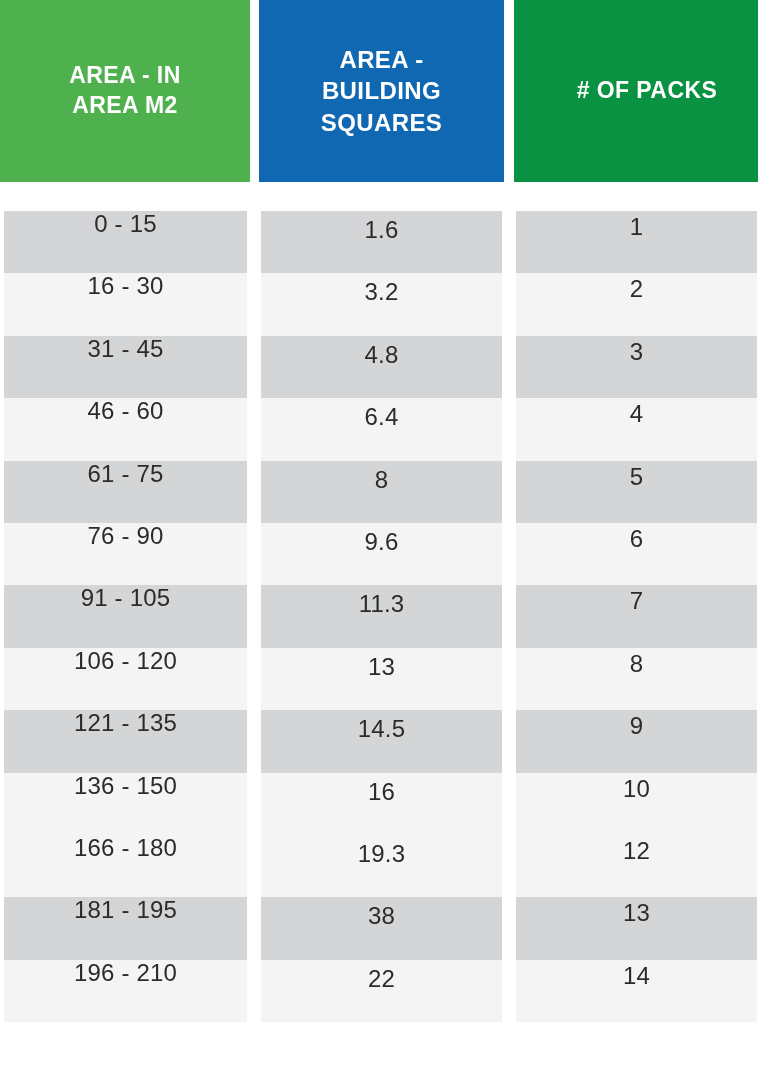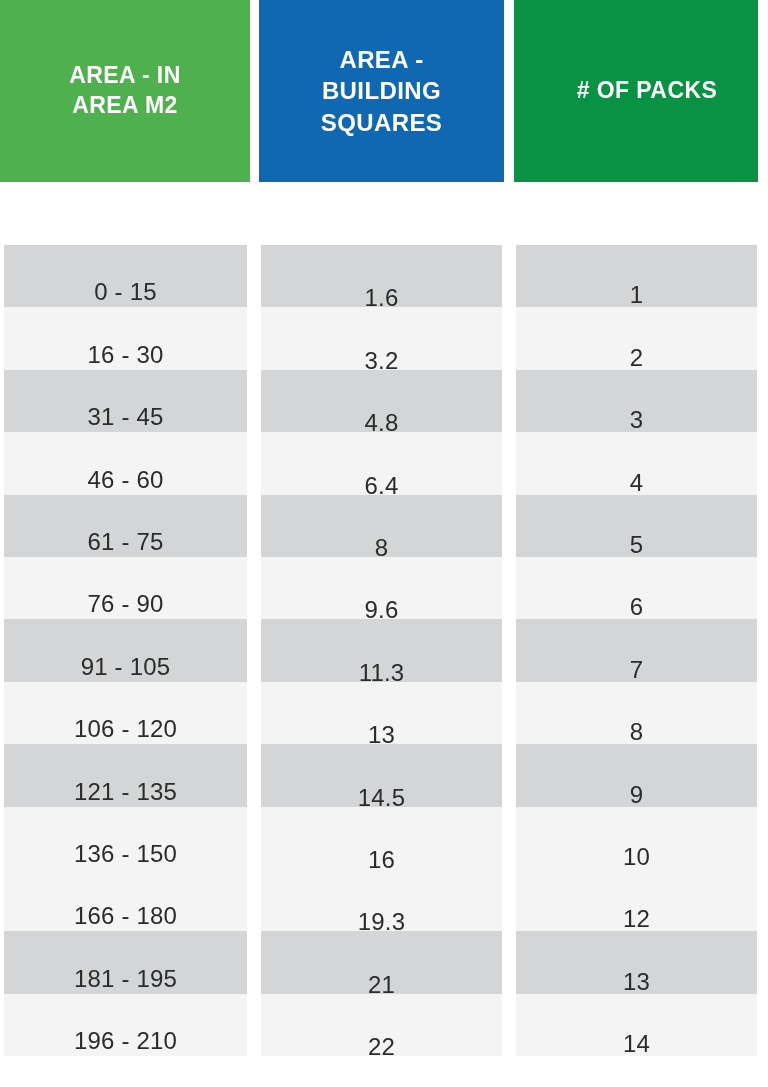--- a/index.html
+++ b/index.html
@@ -65,27 +65,26 @@
   .data-row {
     position: relative;
     height: 62.4px;
   }
   .data-cell {
     position: absolute;
     top: 0;
     height: 62.4px;
     box-sizing: border-box;
     display: flex;
-    align-items: flex-end;
+    align-items: flex-start;
     justify-content: center;
     color: #2b2b2b;
     font-size: 24px;
     font-weight: normal;
     letter-spacing: 0.2px;
-    margin-top: 34px;
   }
   .dc-0 { left: 4px;   width: 243px; }
   .dc-1 { left: 261px; width: 241px; }
   .dc-2 { left: 516px; width: 241px; }
 
   
   .dc-0 .cell-text { position: relative; top: -1px; }
   .dc-1 .cell-text { position: relative; top: 5px; }
   .dc-2 .cell-text { position: relative; top: 2px; }
 
@@ -232,21 +231,21 @@
         </div>
         <div class="data-cell dc-2">
           <span class="cell-text">12</span>
         </div>
       </div>
       <div class="data-row row-shade-dark">
         <div class="data-cell dc-0">
           <span class="cell-text">181 - 195</span>
         </div>
         <div class="data-cell dc-1">
-          <span class="cell-text">21</span>
+          <span class="cell-text">38</span>
         </div>
         <div class="data-cell dc-2">
           <span class="cell-text">13</span>
         </div>
       </div>
       <div class="data-row row-shade-light">
         <div class="data-cell dc-0">
           <span class="cell-text">196 - 210</span>
         </div>
         <div class="data-cell dc-1">

